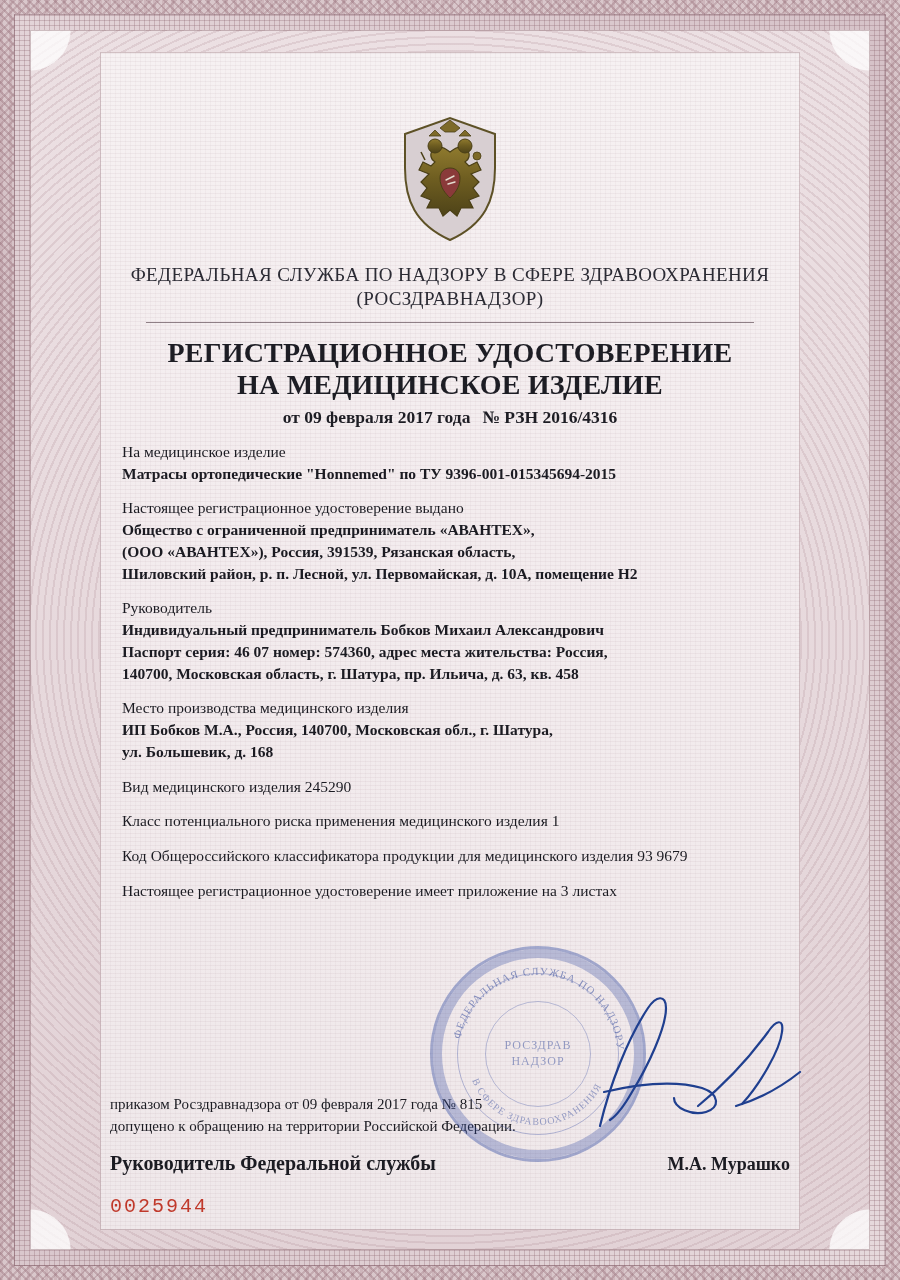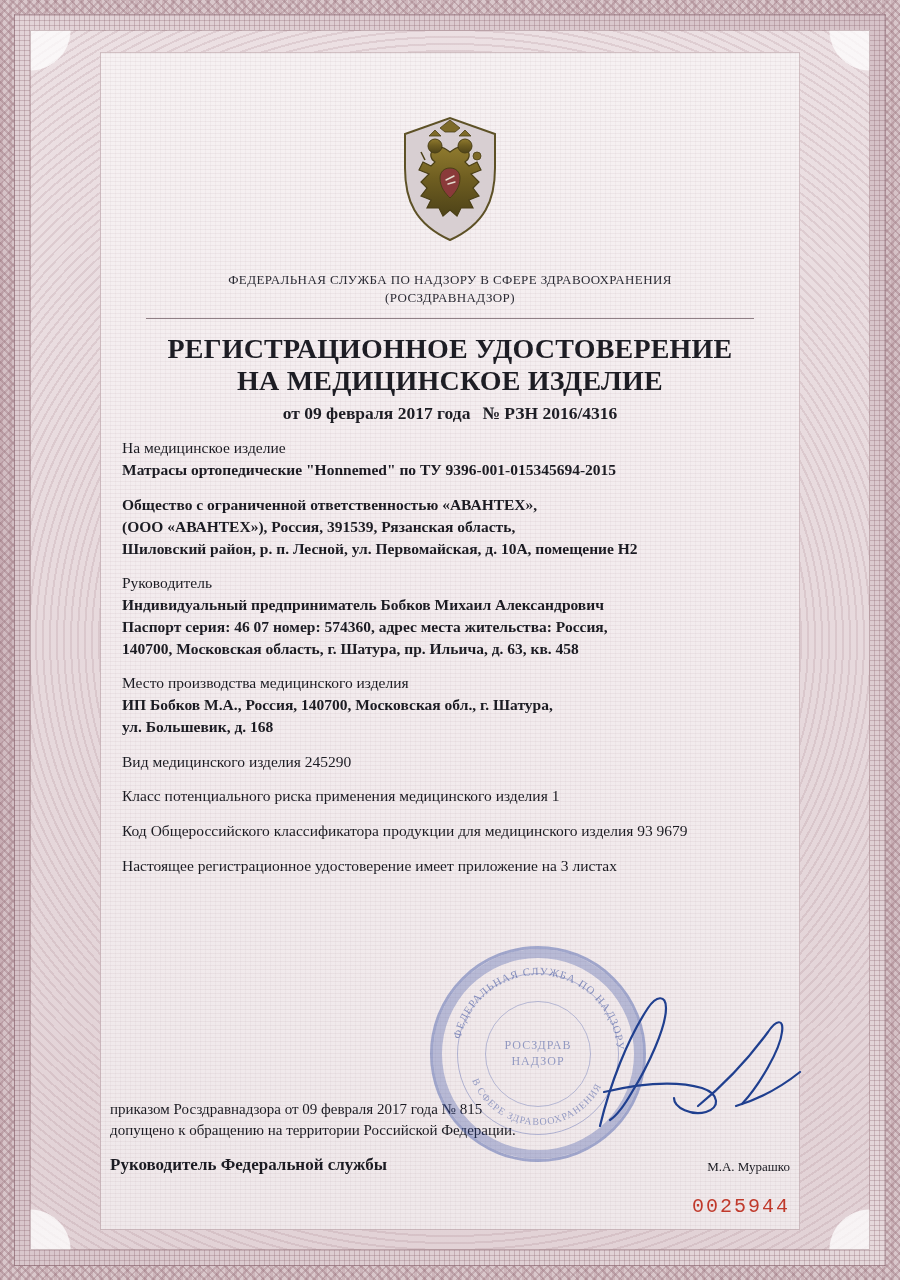--- a/index.html
+++ b/index.html
@@ -85,23 +85,23 @@
     text-align: center;
   }
   .emblem {
     display: inline-block;
     width: 118px;
     height: 132px;
   }
 
   
   .agency {
-    margin-top: 24px;
+    margin-top: 16px;
     text-align: center;
-    font-size: 13px;
+    font-size: 19px;
     letter-spacing: 0.4px;
     color: #2b2b34;
     font-family: "Liberation Serif", serif;
   }
   .agency .line2 {
     display: block;
     margin-top: 2px;
   }
   .rule {
     margin: 12px 34px 0 34px;
@@ -161,35 +161,34 @@
     line-height: 1.42;
     color: #1b1b22;
   }
   .sign-row {
     margin-top: 12px;
     display: flex;
     align-items: flex-end;
     justify-content: space-between;
   }
   .sign-title {
-    font-size: 17px;
+    font-size: 20px;
     font-weight: bold;
     line-height: 1.4;
     color: #1b1b22;
   }
   .signer {
-    font-size: 13px;
-    font-weight: normal;
+    font-size: 18px;
+    font-weight: bold;
     color: #1b1b22;
     padding-bottom: 2px;
     white-space: nowrap;
   }
   .serial {
     margin-top: 18px;
-    text-align: right;
     font-family: "Liberation Mono", monospace;
     font-size: 20px;
     letter-spacing: 2px;
     color: #c0392b;
   }
 
   
   .stamp {
     position: absolute;
     left: 330px;
@@ -292,21 +291,22 @@
       </div>
 
       <div class="body">
 
         <div class="block">
           <div class="label">На медицинское изделие</div>
           <div class="value">Матрасы ортопедические "Honnemed" по ТУ 9396-001-015345694-2015</div>
         </div>
 
         <div class="block">
-          <div class="value">Общество с ограниченной ответственностью «АВАНТЕХ»,</div>
+          <div class="label">Настоящее регистрационное удостоверение выдано</div>
+          <div class="value">Общество с ограниченной предприниматель «АВАНТЕХ»,</div>
           <div class="value">(ООО «АВАНТЕХ»), Россия, 391539, Рязанская область,</div>
           <div class="value">Шиловский район, р. п. Лесной, ул. Первомайская, д. 10А, помещение Н2</div>
         </div>
 
         <div class="block">
           <div class="label">Руководитель</div>
           <div class="value">Индивидуальный предприниматель Бобков Михаил Александрович</div>
           <div class="value">Паспорт серия: 46 07 номер: 574360, адрес места жительства: Россия,</div>
           <div class="value">140700, Московская область, г. Шатура, пр. Ильича, д. 63, кв. 458</div>
         </div>

